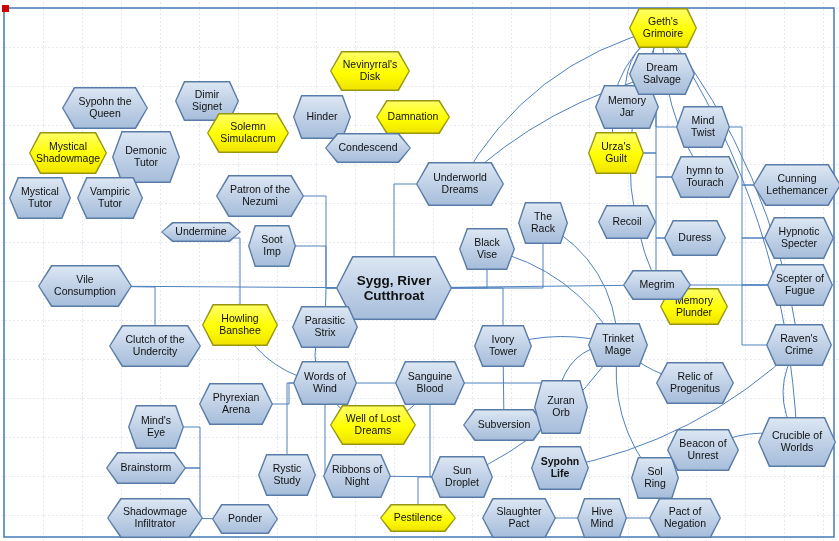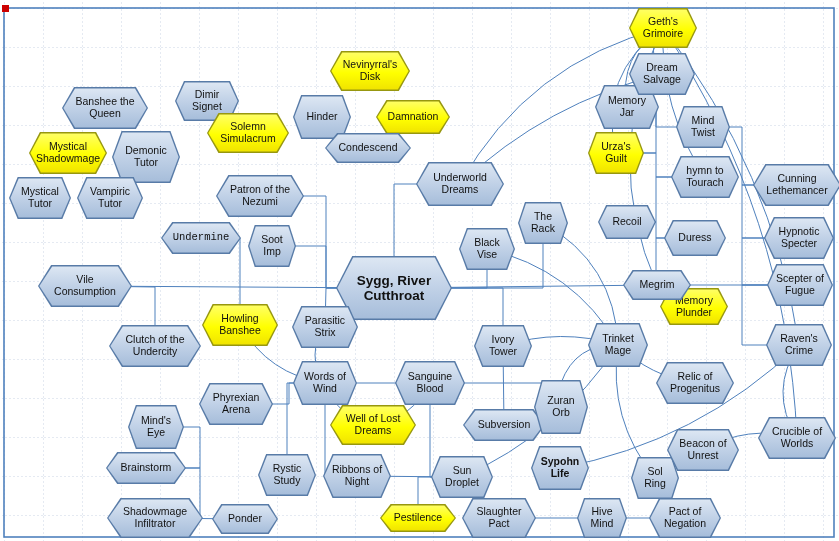--- a/index.html
+++ b/index.html
@@ -102,21 +102,21 @@
         <path d="M 618 345 Q 560.3434841781801 327.50068049070967 503 346" fill="none" stroke="#4f81bd" stroke-width="1"></path>
         <path d="M 618 345 Q 559.3782672439852 433.9015885610734 462 477" fill="none" stroke="#4f81bd" stroke-width="1"></path>
         <path d="M 703 450 Q 747.4673622648412 424.16100440792303 797 438" fill="none" stroke="#4f81bd" stroke-width="1"></path>
         <path d="M 560 468 Q 697.8040071623864 442.0663228602467 799 345" fill="none" stroke="#4f81bd" stroke-width="1"></path>
         <path d="M 797 438 Q 768.0069348128527 390.8549878454377 799 345" fill="none" stroke="#4f81bd" stroke-width="1"></path>
       </g>
   </svg>
   <div id="node-layer">
       <div class="node blue" style="left: 62px; top: 87px; width: 86px; height: 42px;">
         <div class="node-inner">
-          <span>Banshee the Queen</span>
+          <span>Sypohn the Queen</span>
         </div>
       </div>
       <div class="node blue" style="left: 175px; top: 81px; width: 64px; height: 40px;">
         <div class="node-inner">
           <span>Dimir Signet</span>
         </div>
       </div>
       <div class="node yellow" style="left: 29px; top: 132px; width: 78px; height: 42px;">
         <div class="node-inner">
           <span>Mystical Shadowmage</span>
@@ -160,21 +160,21 @@
       <div class="node blue" style="left: 77px; top: 177px; width: 66px; height: 42px;">
         <div class="node-inner">
           <span>Vampiric Tutor</span>
         </div>
       </div>
       <div class="node blue" style="left: 216px; top: 175px; width: 88px; height: 42px;">
         <div class="node-inner">
           <span>Patron of the Nezumi</span>
         </div>
       </div>
-      <div class="node blue" style="left: 161px; top: 222px; width: 80px; height: 32px; font-family: Liberation Mono, monospace;">
+      <div class="node blue" style="left: 161px; top: 222px; width: 80px; height: 20px;">
         <div class="node-inner">
           <span>Undermine</span>
         </div>
       </div>
       <div class="node blue" style="left: 248px; top: 225px; width: 48px; height: 42px;">
         <div class="node-inner">
           <span>Soot Imp</span>
         </div>
       </div>
       <div class="node blue" style="left: 38px; top: 265px; width: 94px; height: 42px;">
@@ -280,21 +280,21 @@
       <div class="node blue" style="left: 212px; top: 504px; width: 66px; height: 30px;">
         <div class="node-inner">
           <span>Ponder</span>
         </div>
       </div>
       <div class="node yellow" style="left: 380px; top: 504px; width: 76px; height: 28px;">
         <div class="node-inner">
           <span>Pestilence</span>
         </div>
       </div>
-      <div class="node blue" style="left: 462px; top: 498px; width: 74px; height: 40px;">
+      <div class="node blue" style="left: 482px; top: 498px; width: 74px; height: 40px;">
         <div class="node-inner">
           <span>Slaughter Pact</span>
         </div>
       </div>
       <div class="node blue" style="left: 577px; top: 498px; width: 50px; height: 40px;">
         <div class="node-inner">
           <span>Hive Mind</span>
         </div>
       </div>
       <div class="node blue" style="left: 649px; top: 498px; width: 72px; height: 40px;">
@@ -310,21 +310,21 @@
       <div class="node blue" style="left: 631px; top: 457px; width: 48px; height: 42px;">
         <div class="node-inner">
           <span>Sol Ring</span>
         </div>
       </div>
       <div class="node blue" style="left: 667px; top: 429px; width: 72px; height: 42px;">
         <div class="node-inner">
           <span>Beacon of Unrest</span>
         </div>
       </div>
-      <div class="node blue" style="left: 758px; top: 417px; width: 78px; height: 42px;">
+      <div class="node blue" style="left: 758px; top: 417px; width: 78px; height: 50px;">
         <div class="node-inner">
           <span>Crucible of Worlds</span>
         </div>
       </div>
       <div class="node blue" style="left: 534px; top: 361px; width: 54px; height: 54px; margin-top: 19px;">
         <div class="node-inner">
           <span>Zuran Orb</span>
         </div>
       </div>
       <div class="node blue" style="left: 588px; top: 323px; width: 60px; height: 44px;">

